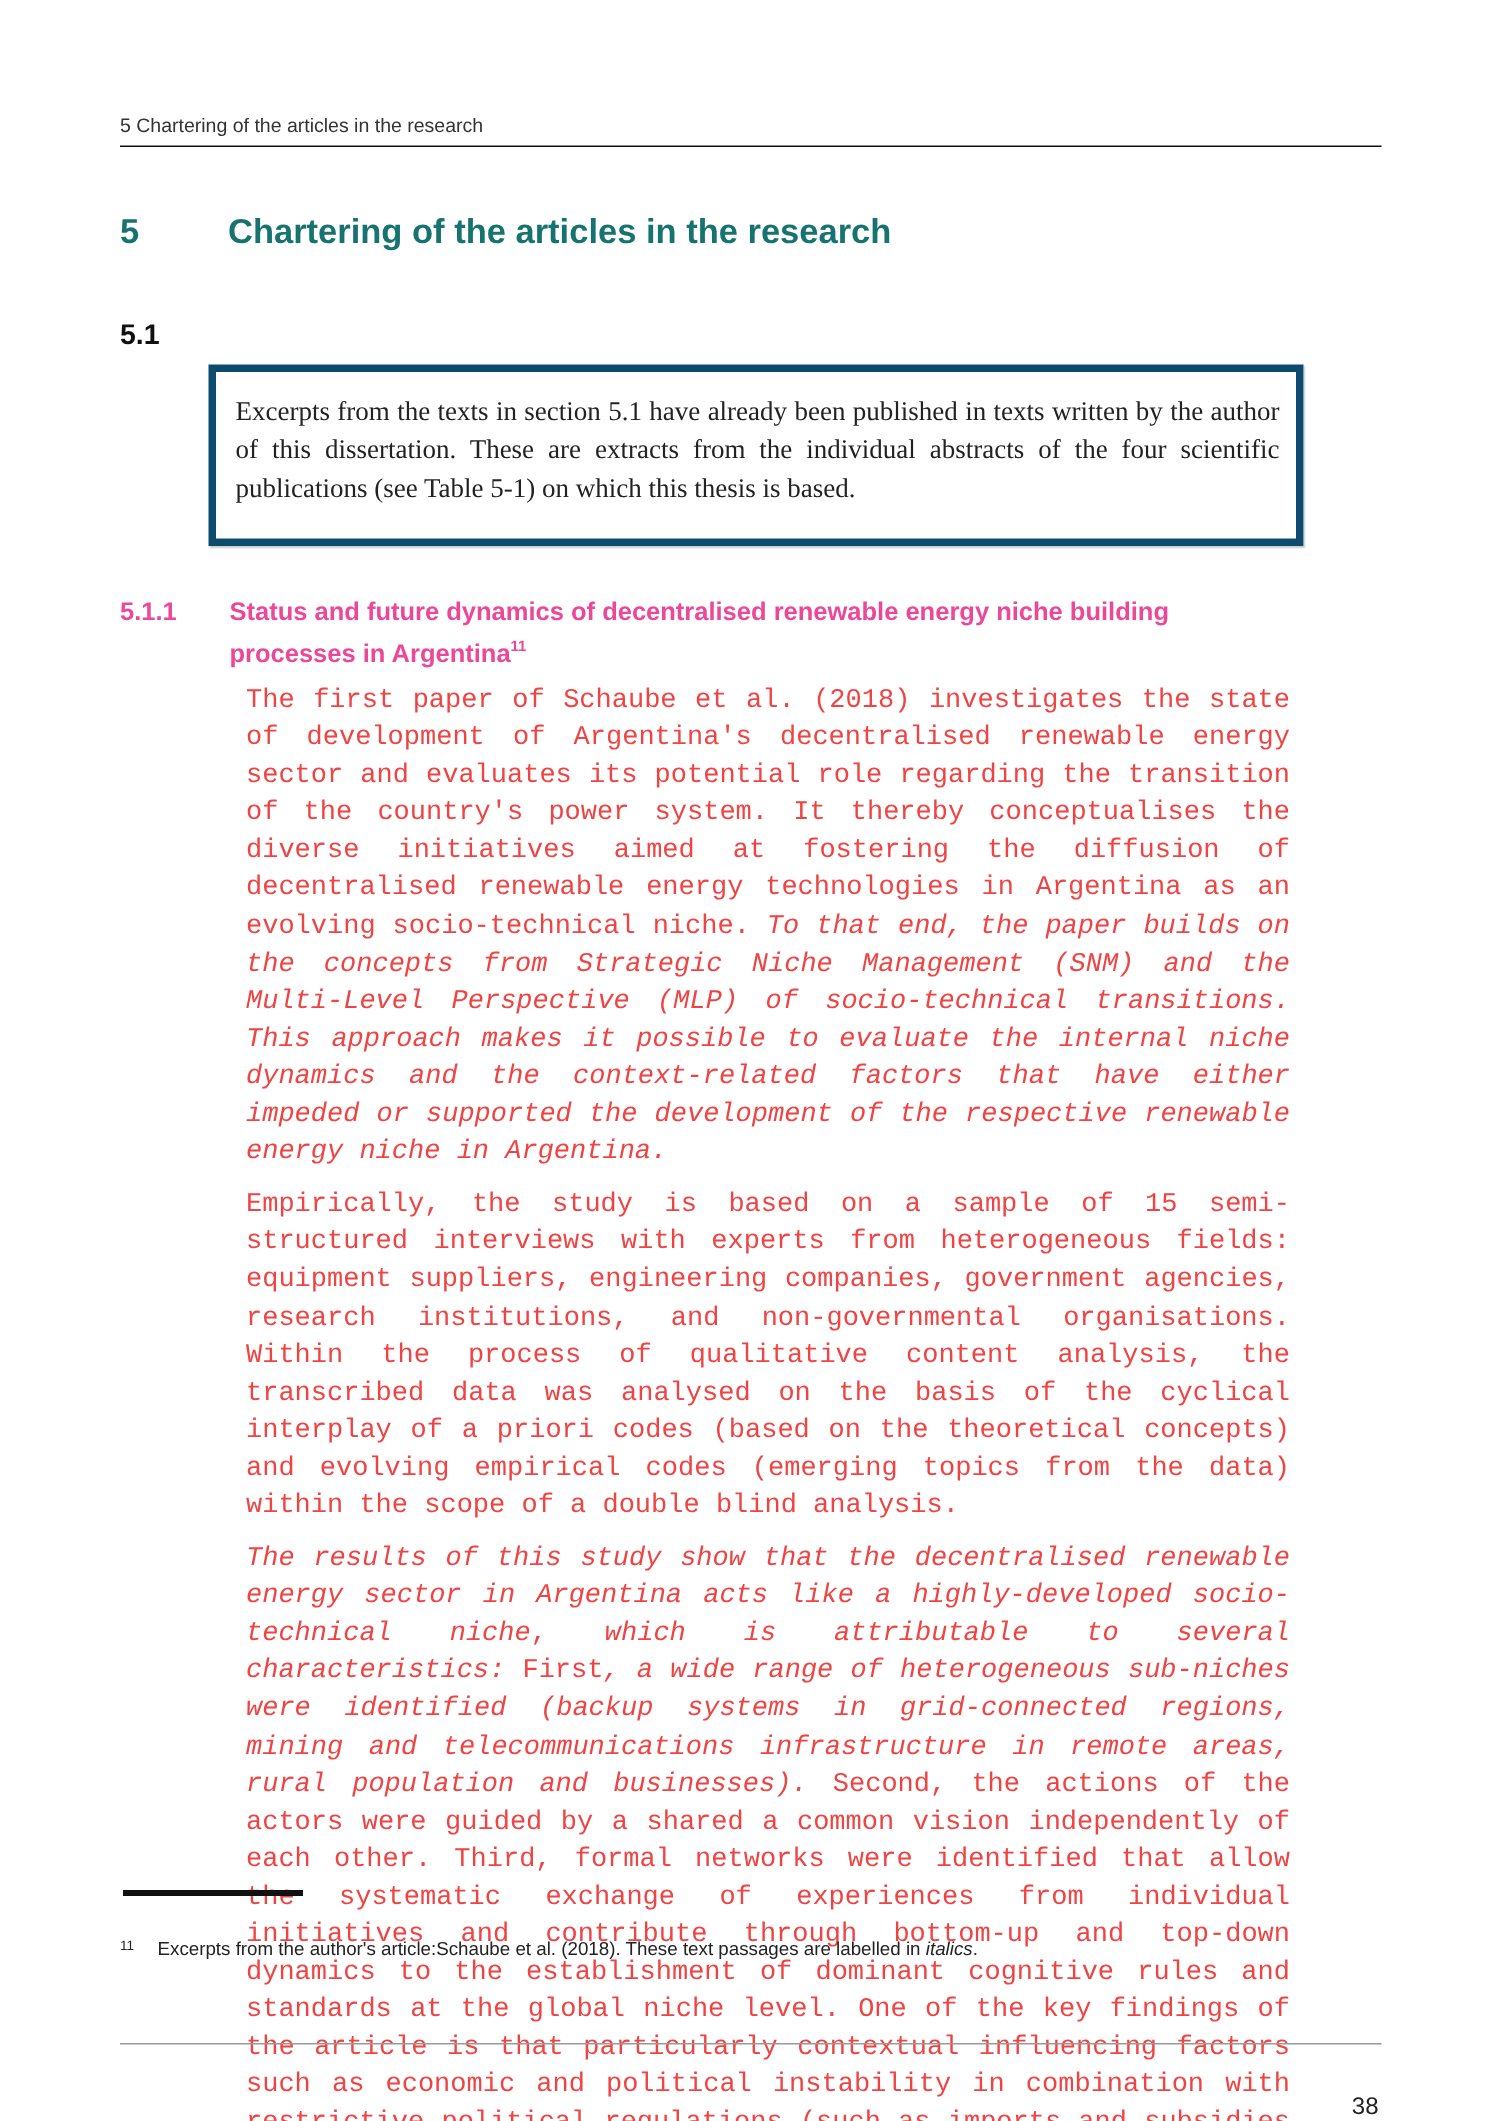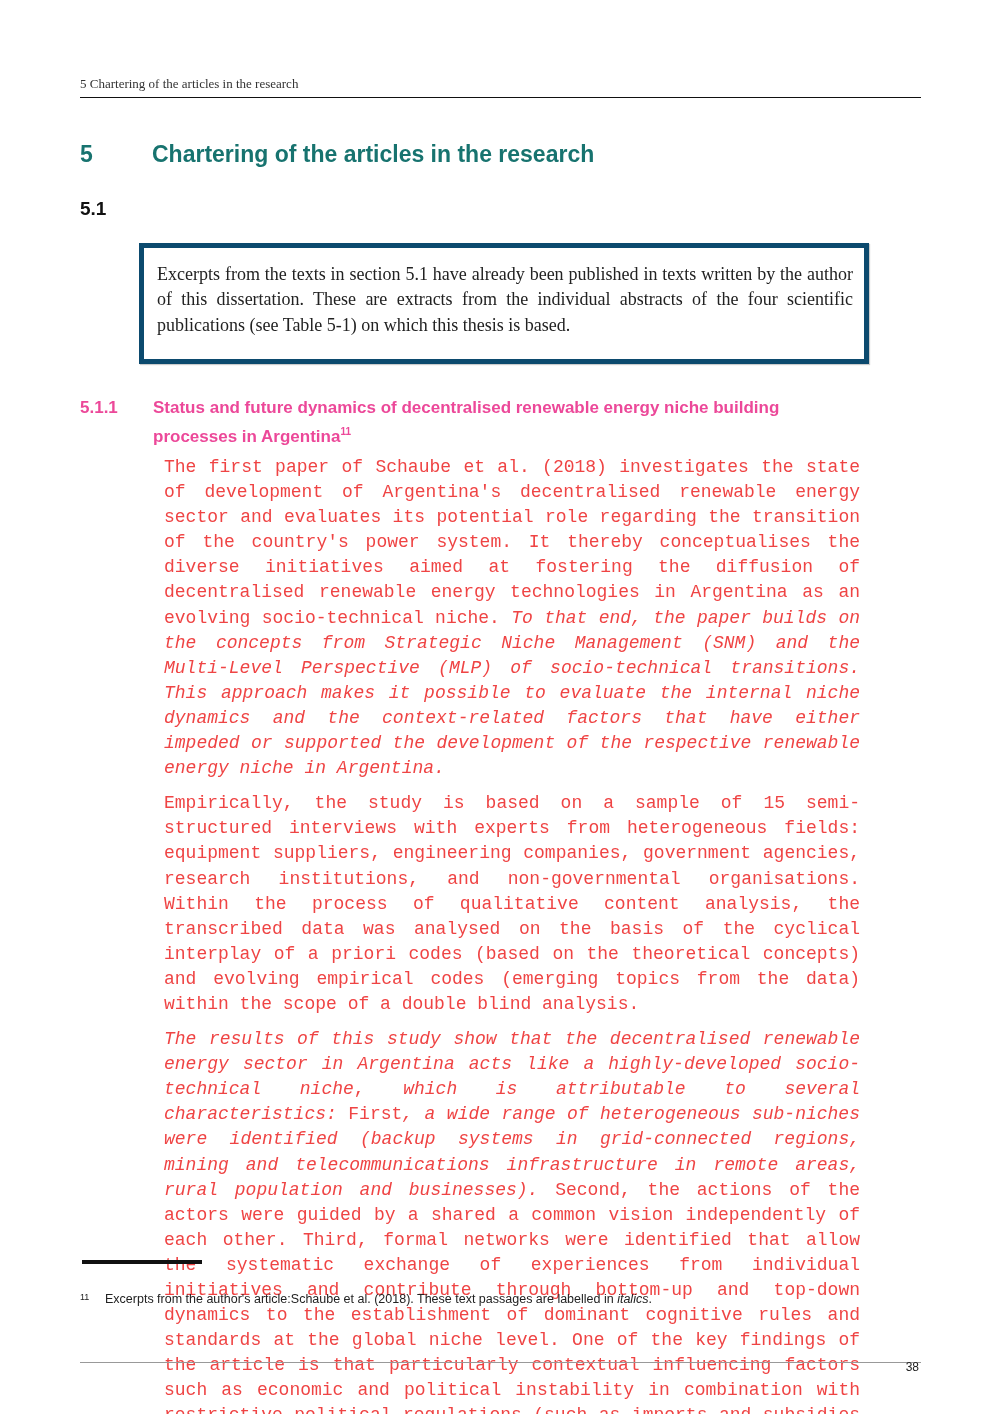--- a/index.html
+++ b/index.html
@@ -1,35 +1,35 @@
 <!DOCTYPE html>
 <html><head>
 <meta charset="utf-8">
 <style>
   html, body { margin: 0; padding: 0; background: #ffffff; }
   body { width: 1000px; height: 1414px; position: relative; overflow: hidden; color: #222; }
-  .running-header { position: absolute; left: 80px; top: 76px; font-family: Liberation Serif, serif; font-size: 13px; color: #333; }
+  .running-header { position: absolute; left: 80px; top: 76px; font-family: Liberation Sans, sans-serif; font-size: 13px; color: #333; }
   .header-rule { position: absolute; left: 80px; width: 841px; top: 97px; height: 0; border-top: 1.5px solid #111; }
   .h1 { position: absolute; left: 80px; top: 141px; font-family: "Liberation Sans", sans-serif; font-weight: bold; font-size: 23px; color: #17736f; display: flex; }
   .h1 .num { width: 72px; }
-  .h2 { position: absolute; left: 80px; top: 198px; font-family: "Liberation Sans", sans-serif; font-weight: bold; font-size: 19px; color: #111; display: flex; }
+  .h2 { position: absolute; left: 80px; top: 213px; font-family: "Liberation Sans", sans-serif; font-weight: bold; font-size: 19px; color: #111; display: flex; }
   .h2 .num { width: 72px; }
   .note-box { position: absolute; left: 139px; top: 243px; width: 720px; height: 111px; border: 5px solid #0c4a6e; box-shadow: 1px 1px 1px #ccc; }
   .note-box p { margin: 0; position: absolute; left: 13px; top: 14px; width: 696px; font-family: "Liberation Serif", serif; font-size: 18px; line-height: 25.3px; text-align: justify; color: #222; }
   .h3 { position: absolute; left: 80px; top: 396px; font-family: "Liberation Sans", sans-serif; font-weight: bold; font-size: 17px; line-height: 24px; color: #ec4899; display: flex; }
   .h3 .num { width: 73px; flex: 0 0 73px; }
   .h3 .title { width: 690px; }
   .h3 sup { font-size: 10px; vertical-align: 7px; }
   .body-text { position: absolute; left: 164px; top: 455px; width: 696px; font-family: Liberation Mono, monospace; font-size: 18px; line-height: 25.1px; color: #ef4444; }
   .body-text p { margin: 0 0 10px 0; text-align: justify; }
   .fn-rule { position: absolute; left: 82px; top: 1260px; width: 120px; height: 4px; background: #111; }
   .footnote { position: absolute; left: 80px; top: 1292px; font-family: "Liberation Sans", sans-serif; font-size: 12.5px; color: #222; display: flex; }
   .footnote .fnum { width: 25px; font-size: 9px; padding-top: 0px; }
   .footer-rule { position: absolute; left: 80px; width: 841px; top: 1362px; border-top: 1px solid #999; }
-  .page-number { position: absolute; right: 81px; top: 1360px; font-family: "Liberation Sans", sans-serif; font-size: 12px; color: #222; }
+  .page-number { position: absolute; right: 81px; top: 1396px; font-family: "Liberation Sans", sans-serif; font-size: 16px; color: #222; }
 </style>
 </head>
 <body>
 
 <div class="running-header">5 Chartering of the articles in the research</div>
 <div class="header-rule"></div>
 
 <div class="h1">
   <span class="num">5</span>
   <span>Chartering of the articles in the research</span>

